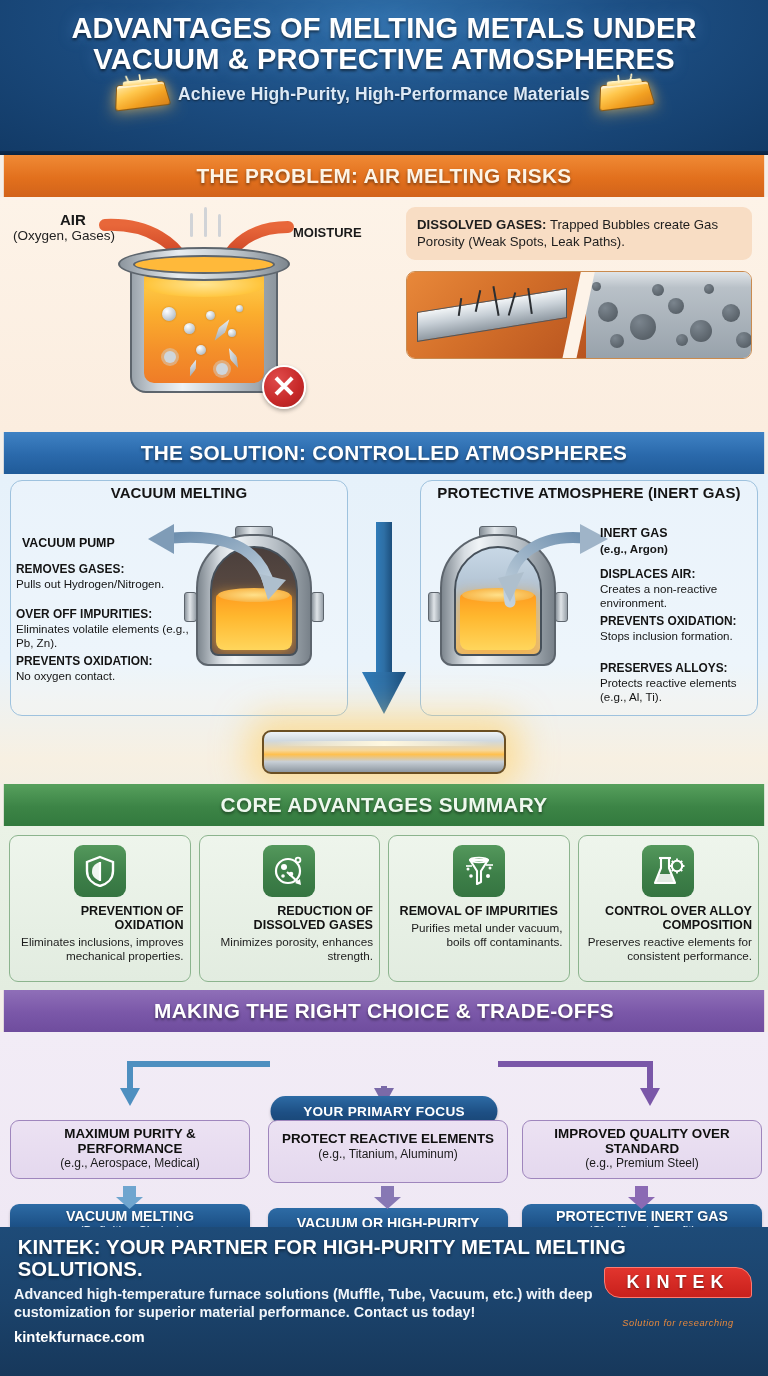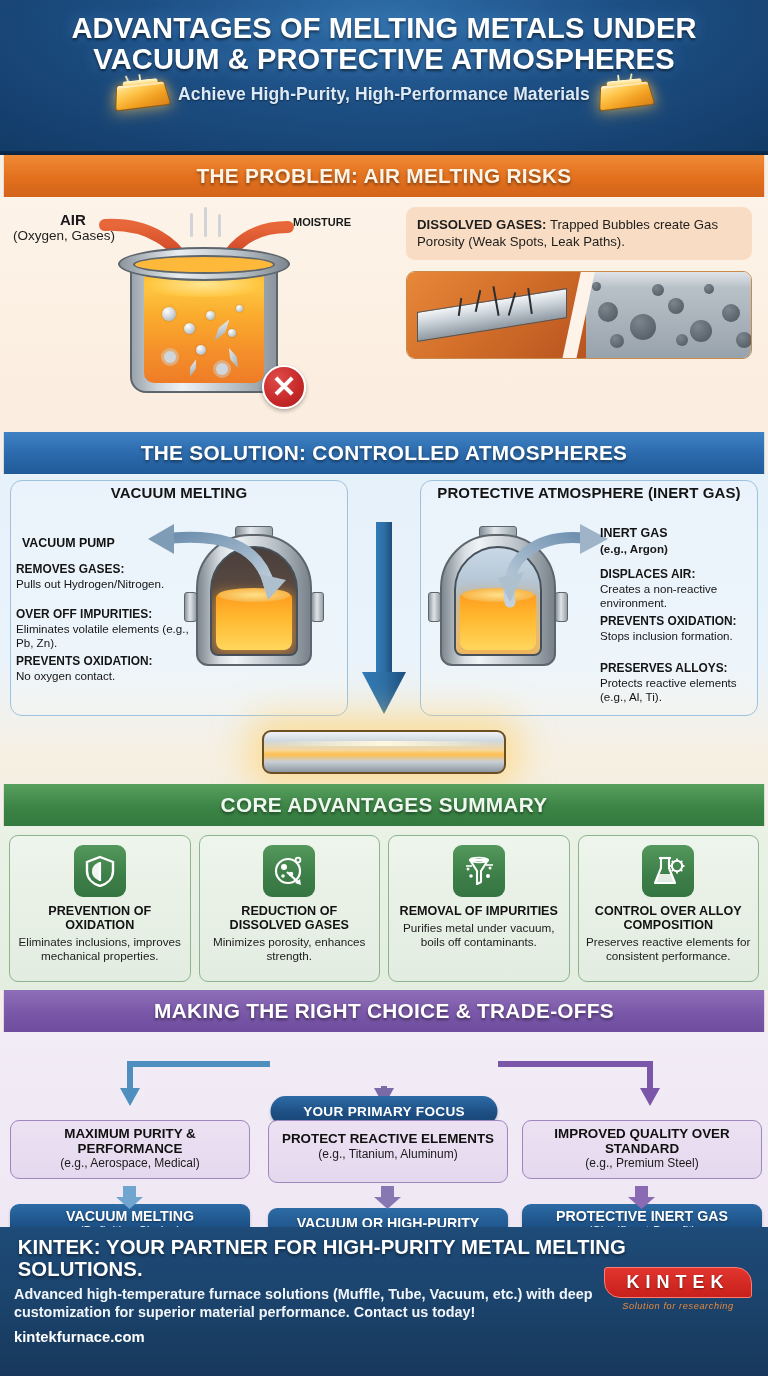--- a/index.html
+++ b/index.html
@@ -64,21 +64,21 @@
 
   
   .problem{
     flex:none; position:relative; height:235px;
     background:linear-gradient(180deg,#fdf3e8 0%,#fbeddf 100%);
     display:flex;
   }
   .crucible-col{ width:400px; position:relative; }
   .lbl-air{ position:absolute; left:60px; top:14px; font-weight:bold; font-size:15px; color:#1a1a1a;}
   .lbl-air-sub{ position:absolute; left:13px; top:31px; font-size:13.5px; color:#222;}
-  .lbl-moist{ position:absolute; left:293px; top:19px; font-weight:bold; font-size:11px; color:#1a1a1a;}
+  .lbl-moist{ position:absolute; left:293px; top:28px; font-weight:bold; font-size:13px; color:#1a1a1a;}
 
   .crucible{
     position:absolute; left:118px; top:44px; width:172px; height:160px;
   }
   .cruc-body{
     position:absolute; left:12px; top:18px; width:148px; height:134px;
     background:linear-gradient(90deg,#9aa3ab 0%,#cfd6dc 18%,#eef2f5 35%,#c4ccd3 62%,#8d969e 100%);
     border:2.5px solid #5d656d; border-radius:6px 6px 16px 16px;
   }
   .cruc-melt{
@@ -212,21 +212,21 @@
   }
 
   
   .core{
     flex:none; height:164px; padding:9px 9px 8px; display:flex; gap:8px;
     background:linear-gradient(180deg,#eaf2e6 0%,#e3ede0 100%);
   }
   .adv{
     flex:1; border:1.5px solid #8cb48e; border-radius:9px;
     background:linear-gradient(180deg,#eef5ec 0%,#e2ece0 100%);
-    padding:9px 6px 16px; text-align:center;
+    padding:9px 6px 16px; text-align:right;
     display:flex; flex-direction:column; align-items:center;
   }
   .adv-ico{
     width:52px; height:52px; border-radius:9px; flex:none;
     background:linear-gradient(180deg,#54985c 0%,#3e8049 55%,#357441 100%);
     display:flex; align-items:center; justify-content:center; margin-bottom:7px;
   }
   .adv-t{ font-weight:bold; font-size:12.6px; line-height:1.12; color:#121212; text-transform:uppercase;}
   .adv-d{ font-size:11.7px; line-height:1.2; color:#1c1c1c; margin-top:3px;}
 
@@ -277,21 +277,21 @@
   .foot-url{ font-size:14.8px; margin-top:8px; font-weight:bold; color:#fff; }
   .logo{
     position:absolute; right:16px; top:40px; width:148px; text-align:center;
   }
   .logo-box{
     background:linear-gradient(180deg,#e2352e 0%,#c8201c 100%);
     border-radius:3px 16px 3px 16px; border:1.5px solid #ff7a70;
     padding:4px 8px; color:#fff; font-weight:bold; font-size:18px; letter-spacing:6px;
     text-shadow:0 1px 2px rgba(0,0,0,.45);
   }
-  .logo-tag{ color:#e8893d; font-size:9.2px; font-style:italic; letter-spacing:.6px; margin-top:3px;}
+  .logo-tag{ color:#e8893d; font-size:9.2px; font-style:italic; letter-spacing:.6px; margin-top:20px;}
 </style>
 </head>
 <body>
 
 <div class="page">
 
   <div class="header">
     <div class="hdr-title">
       <div>ADVANTAGES OF MELTING METALS UNDER</div>
       <div>VACUUM &amp; PROTECTIVE ATMOSPHERES</div>

